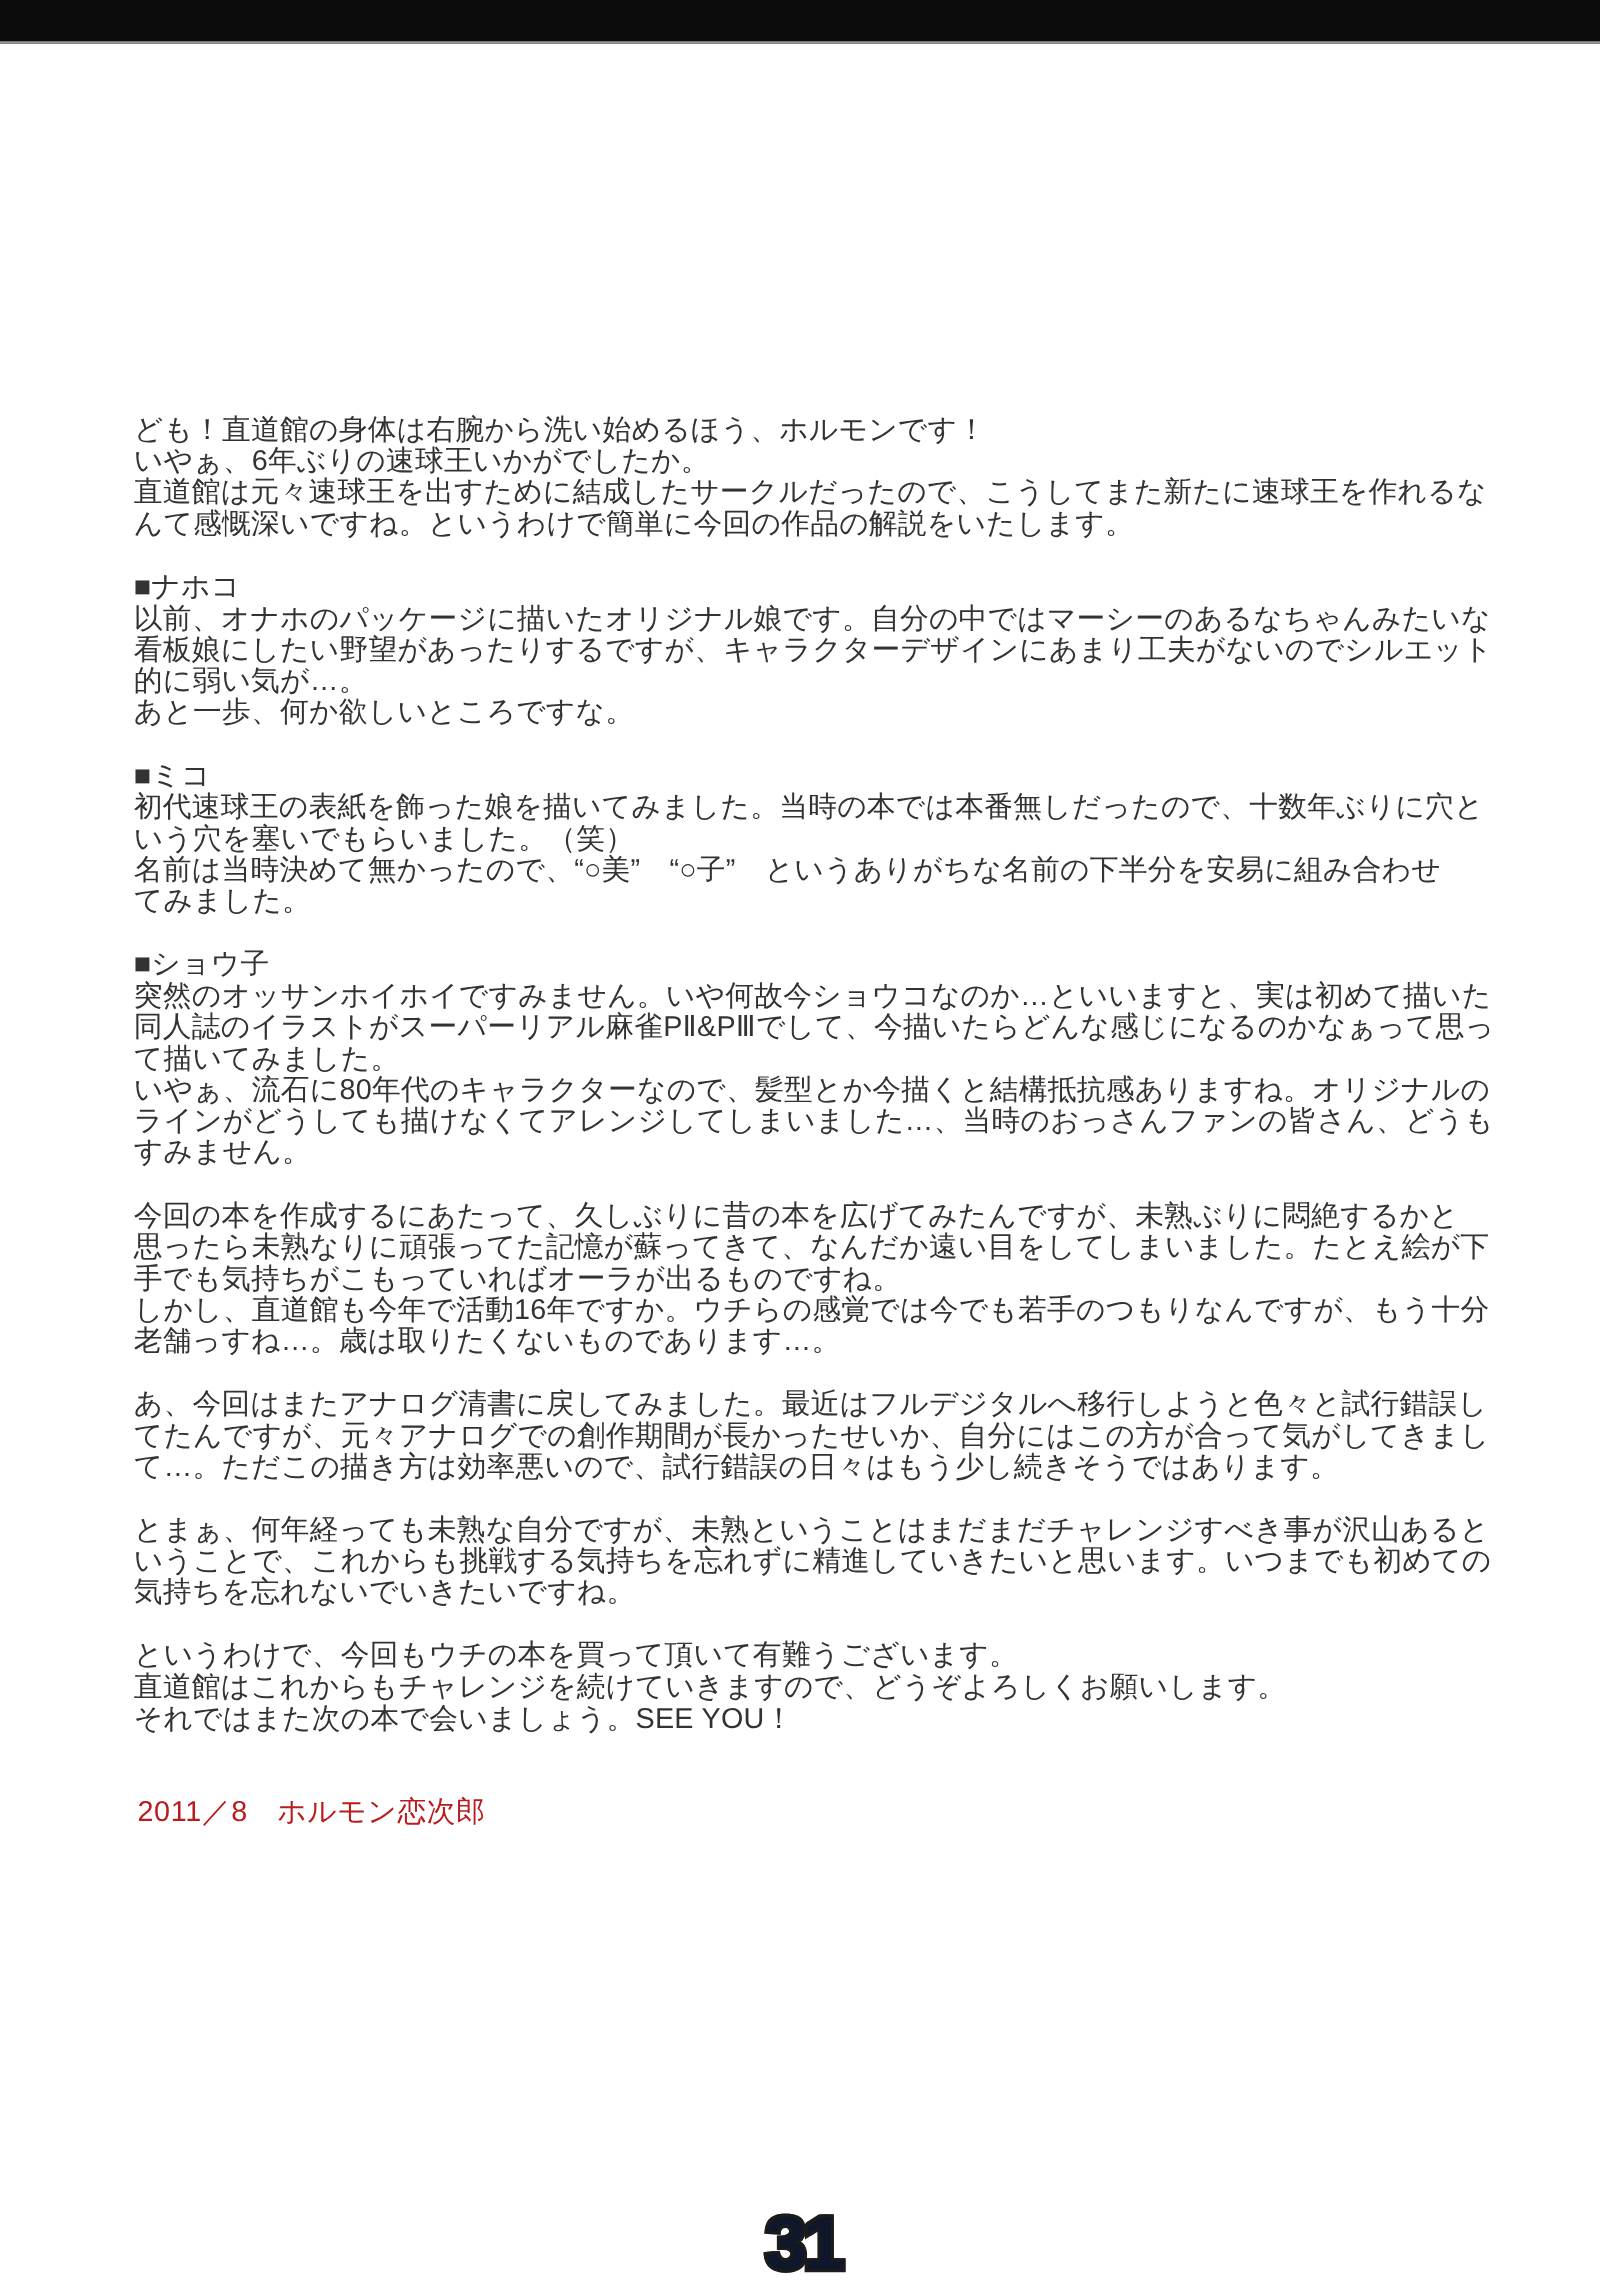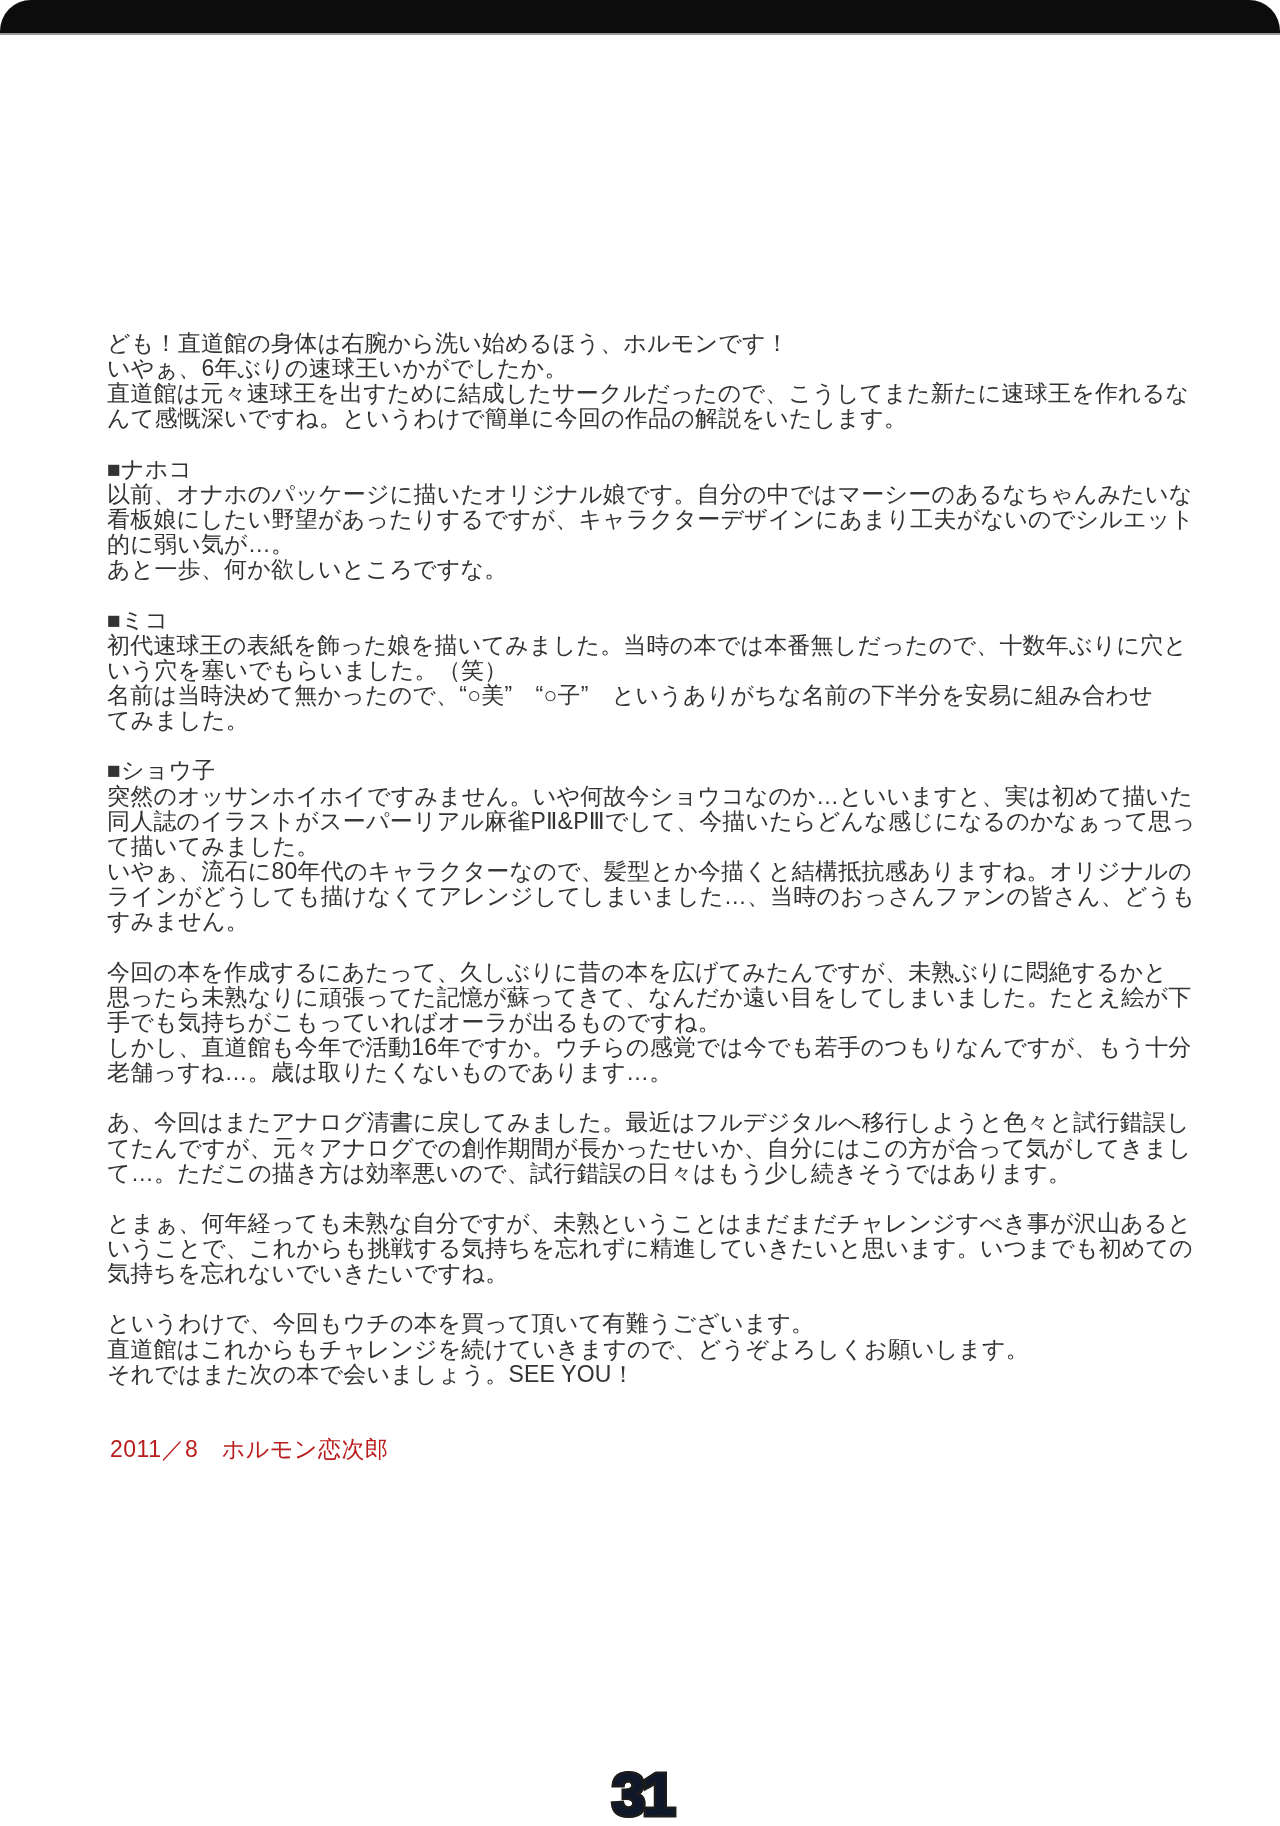--- a/index.html
+++ b/index.html
@@ -7,21 +7,20 @@
     padding: 0;
     background: #ffffff;
   }
   .page {
     position: relative;
     width: 1280px;
     height: 1826px;
     background: #ffffff;
     overflow: hidden;
     font-family: "Liberation Sans", "DejaVu Sans", sans-serif;
-    border-radius: 31px;
   }
   
   .scan-border-top {
     position: absolute;
     left: 0; top: 0;
     width: 100%;
     height: 33px;
     background: #0c0c0c;
     border-bottom: 2px solid #979797;
   }

